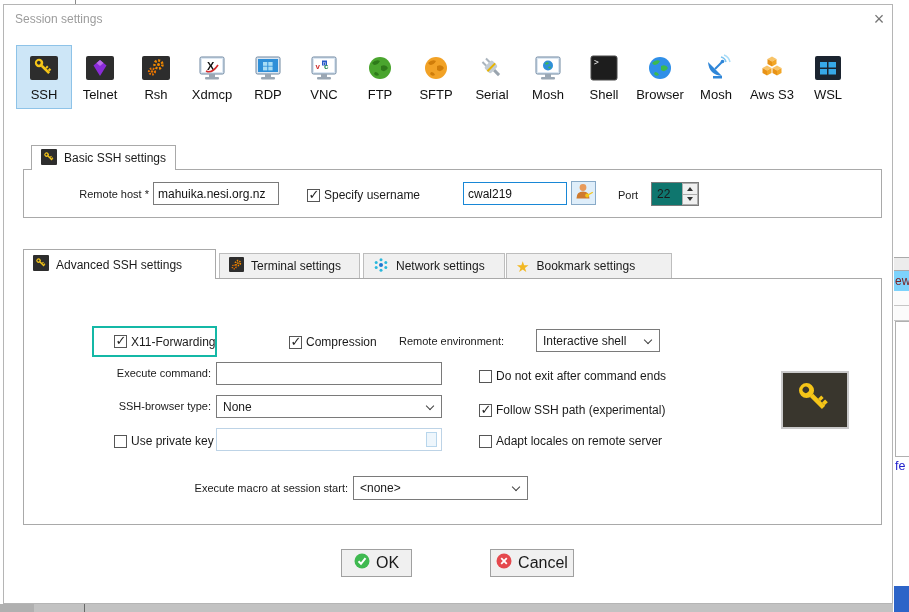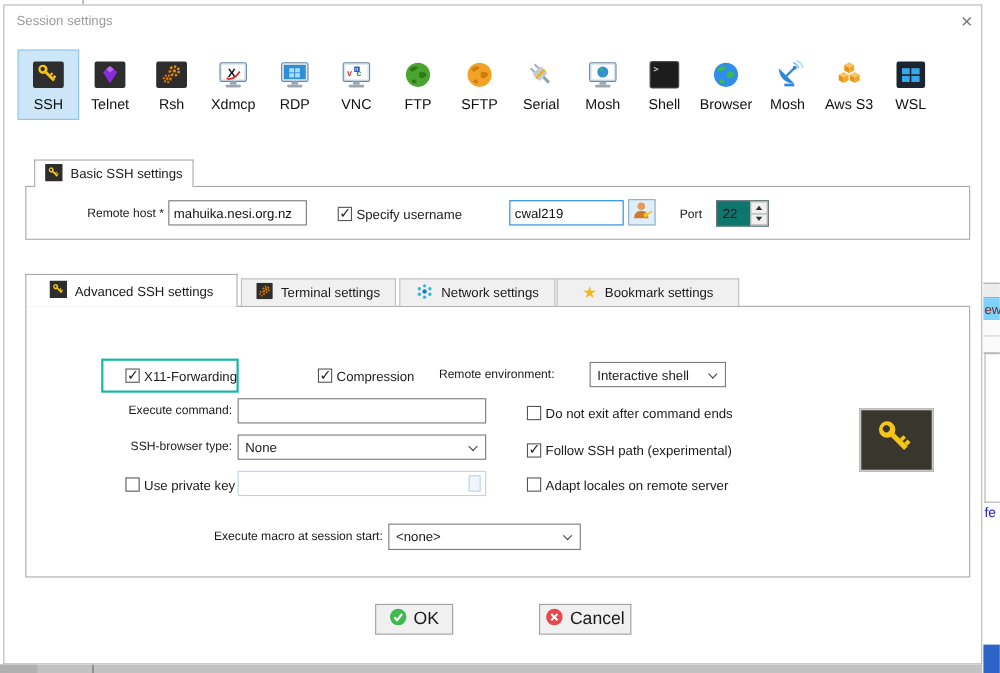--- a/index.html
+++ b/index.html
@@ -29,36 +29,36 @@
   
   .lbl { position: absolute; font-size: 11px; white-space: nowrap; }
   .r { text-align: right; }
   .txt { position: absolute; border: 1px solid #7a7a7a; background: #fff; color: #111;
          font-family: inherit; font-size: 12px; padding: 0 4px; outline: none; }
   .txt.focus { border: 1px solid #1887d6; }
   .txt.soft { border: 1px solid #bdd3e6; }
   .pageicon { position: absolute; width: 11px; height: 15px;
               background: #eef6fc; border: 1px solid #b8d6ec; }
 
-  .cb { position: absolute; display: flex; align-items: flex-start; gap: 4px;
+  .cb { position: absolute; display: flex; align-items: center; gap: 4px;
         font-size: 12px; white-space: nowrap; padding-left: 16px; }
   .cb .box { width: 13px; height: 13px; border: 1px solid #565656; background: #fff;
              position: relative; flex: none; }
   .cb.checked .box::after { content: "✓"; position: absolute; left: 0.5px; top: -3px;
              font-size: 13px; font-weight: bold; color: #222; }
 
   .dd { position: absolute; border: 1px solid #7a7a7a; background: #fff;
         display: flex; align-items: center; padding: 0 20px 0 6px; font-size: 12px; }
   .chev { position: absolute; right: 8px; top: 7px; width: 6px; height: 6px;
           border-right: 1.4px solid #404040; border-bottom: 1.4px solid #404040;
           transform: rotate(45deg); }
 
   .grp { position: absolute; border: 1px solid #a9a9a9; background: #fff; }
   .tab { position: absolute; display: flex; align-items: center; gap: 7px;
-         padding: 0 9px; font-size: 12px; white-space: nowrap; justify-content: center; }
+         padding: 0 9px; font-size: 12px; white-space: nowrap; }
   .tab.active { background: #fff; border: 1px solid #a9a9a9; border-bottom: none; z-index: 3; }
   .tab.inactive { background: #f0f0f0; border: 1px solid #bdbdbd; border-bottom: none; z-index: 1; }
 
   .hl { position: absolute; border: 2px solid #14b8a6; display: flex; align-items: center;
         padding-left: 4px; }
   .hl .cb { position: static; }
 
   .keypanel { position: absolute; left: 777px; top: 366px; width: 68px; height: 58px;
               background: #39362d; border: 2px solid #c9c9c9;
               display: flex; align-items: center; justify-content: center; }

